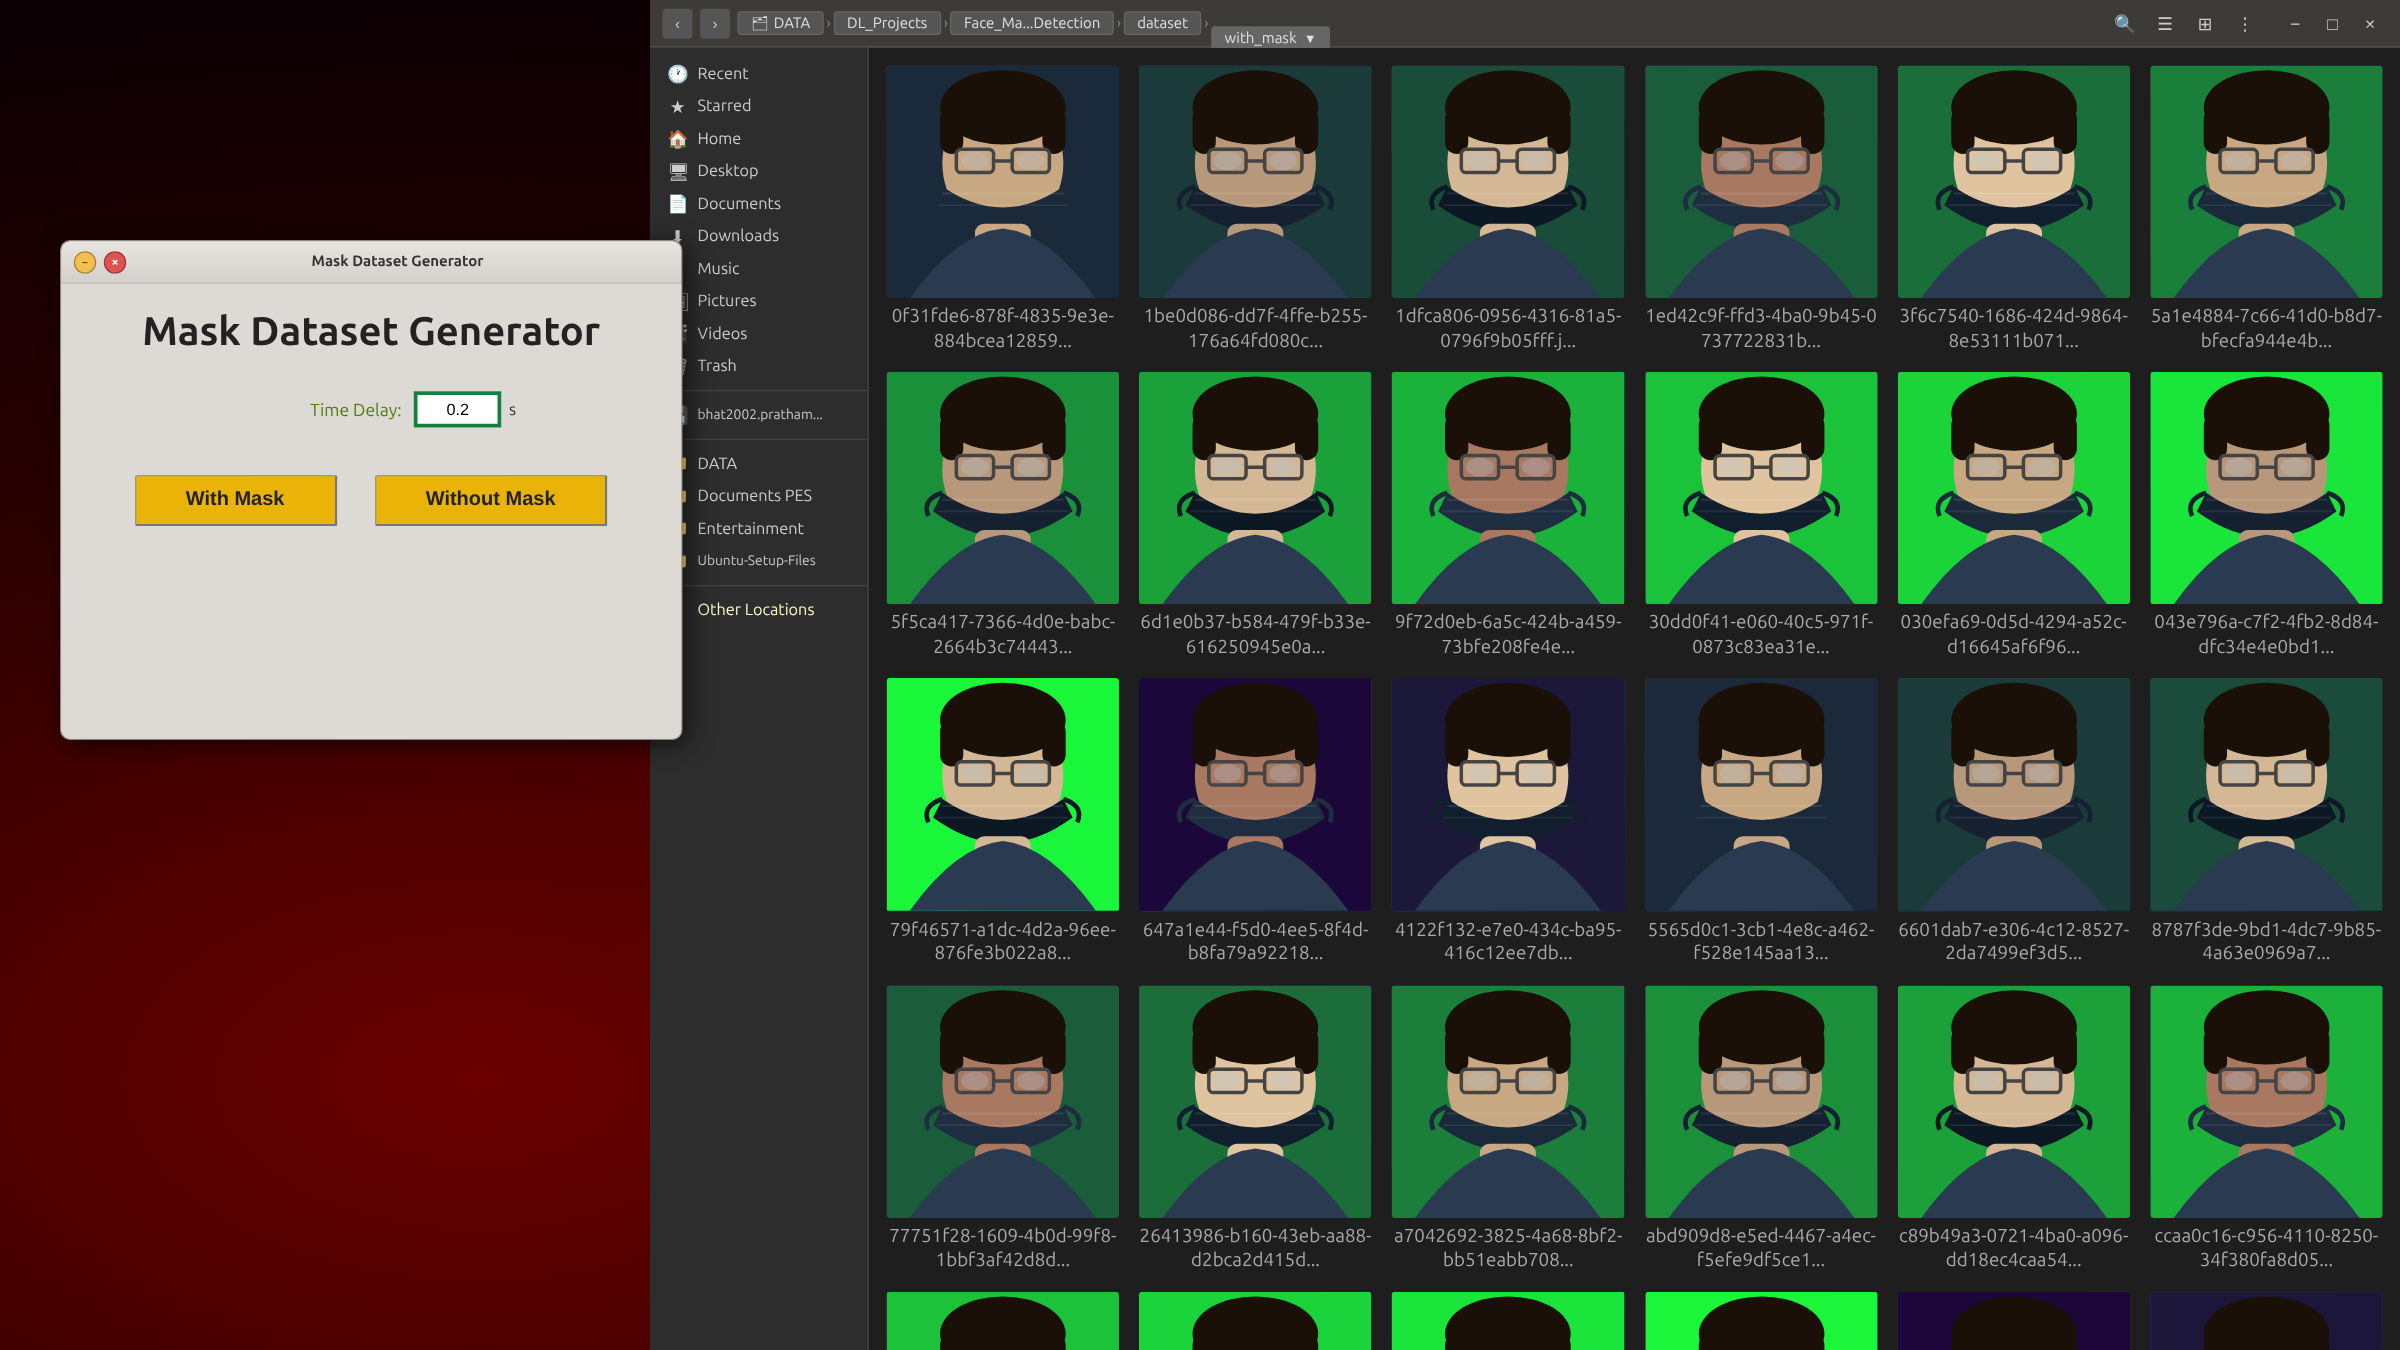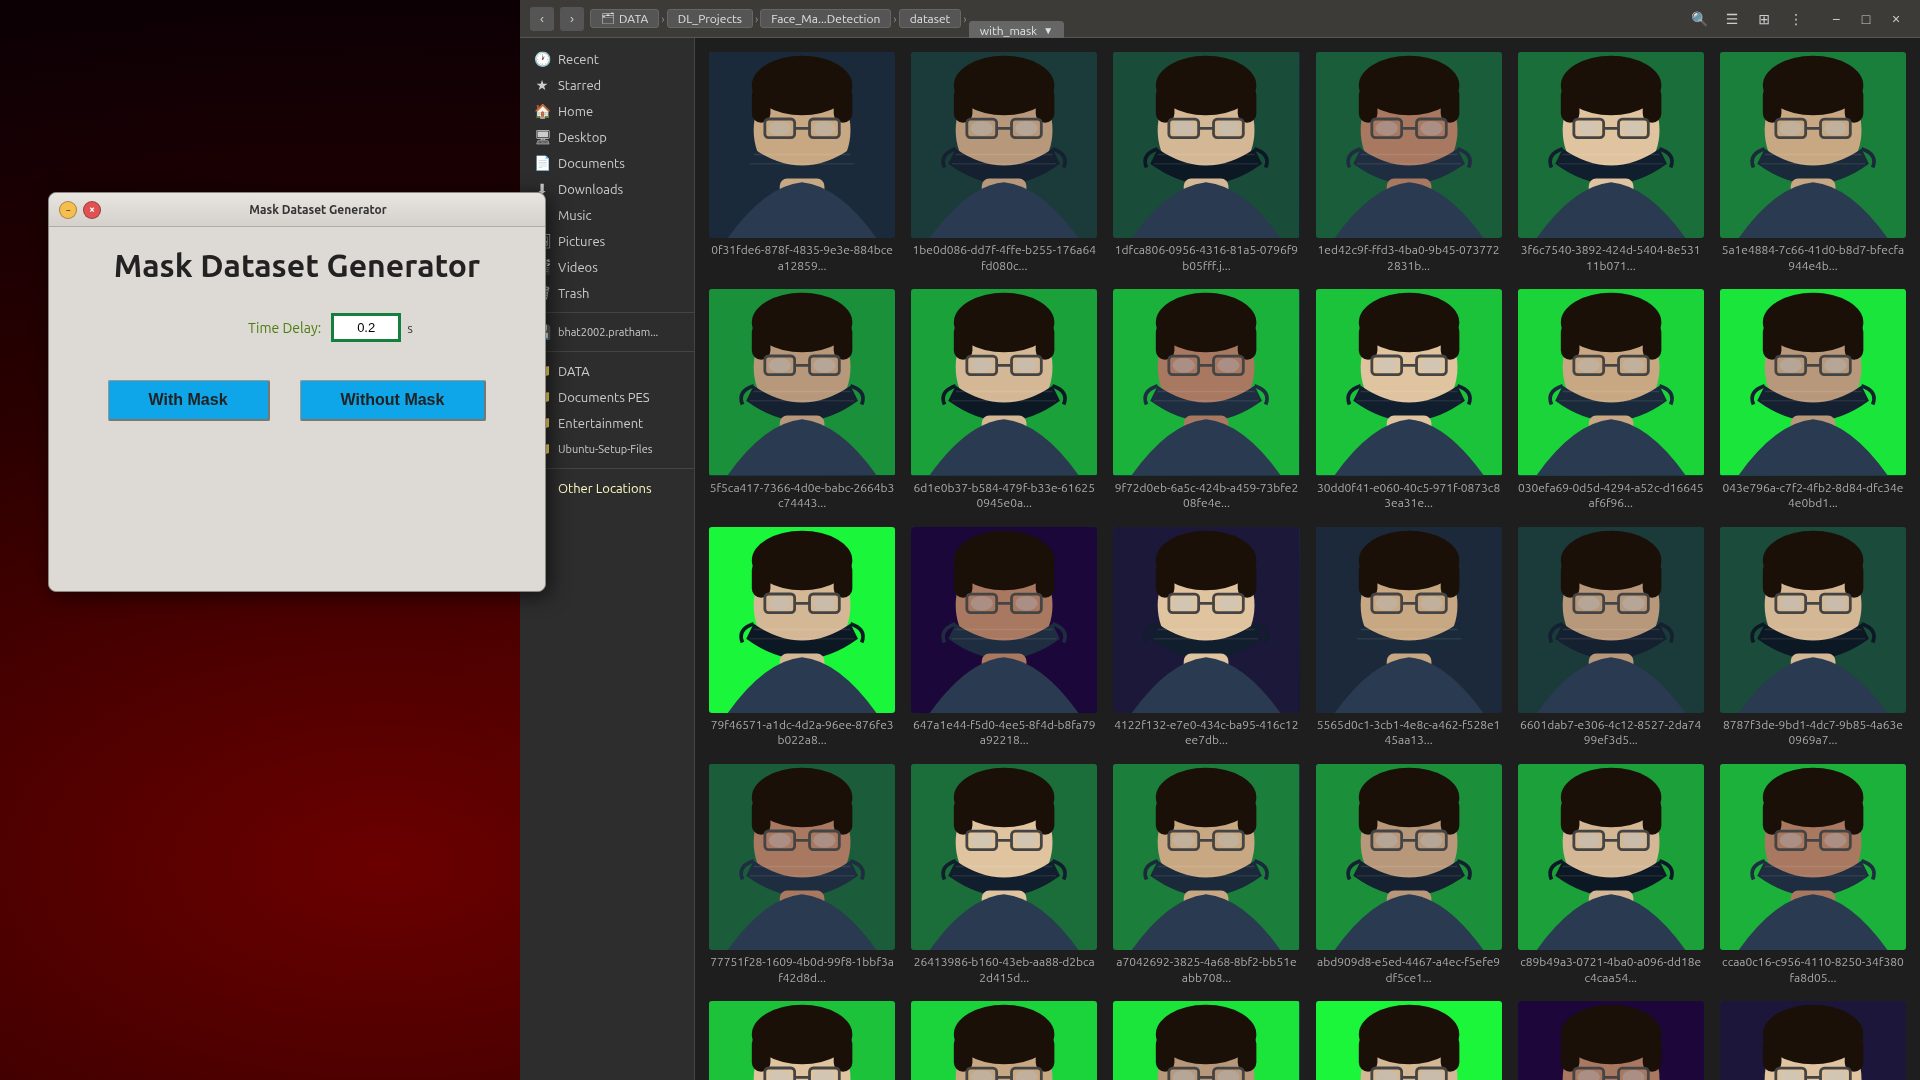--- a/index.html
+++ b/index.html
@@ -119,21 +119,21 @@
       font-size: 13px;
       color: #333;
       margin-left: 6px;
     }
     .dialog-buttons {
       display: flex;
       gap: 30px;
       margin-top: 20px;
     }
     .dialog-btn {
-      background: #0ea5e9;
+      background: #eab308;
       border: 1px solid #9a9690;
       border-bottom: 2px solid #7a7670;
       border-right: 2px solid #7a7670;
       padding: 10px 40px;
       font-size: 16px;
       font-weight: 600;
       color: #222;
       cursor: pointer;
       border-radius: 2px;
       min-width: 160px;
@@ -310,21 +310,21 @@
       width: 100%;
       height: 100%;
       background: linear-gradient(135deg, #2a3a5a 0%, #1a2a4a 40%, #0d1a30 100%);
       display: flex;
       align-items: center;
       justify-content: center;
       position: relative;
       overflow: hidden;
     }
     .img-name {
-      font-size: 12px;
+      font-size: 15px;
       color: #aaa;
       text-align: center;
       word-break: break-all;
       line-height: 1.3;
     }
   </style>
 </head>
 <body>
 
 <div class="bg-overlay"></div>
@@ -624,21 +624,21 @@
     <line x1="22" y1="60" x2="78" y2="60" stroke="rgba(255,255,255,0.08)" stroke-width="0.8"></line>
 
     <path d="M24 52 Q15 55 18 62" fill="none" stroke="#111e2d" stroke-width="2"></path>
     <path d="M76 52 Q85 55 82 62" fill="none" stroke="#111e2d" stroke-width="2"></path>
 
     <rect x="38" y="68" width="24" height="15" rx="4" fill="#e0c4a0"></rect>
     <path d="M10 100 Q30 72 50 70 Q70 72 90 100Z" fill="#2a3a50"></path>
   </svg>
               </div>
             </div>
-            <div class="img-name">3f6c7540-3892-424d-5404-8e53111b071...</div>
+            <div class="img-name">3f6c7540-1686-424d-9864-8e53111b071...</div>
           </div>
           <div class="img-item">
             <div class="img-thumb">
               <div class="img-thumb-inner">
                 <svg viewBox="0 0 100 100" xmlns="http://www.w3.org/2000/svg">
     <rect width="100" height="100" fill="#1a7f3a"></rect>
 
     <ellipse cx="50" cy="42" rx="26" ry="30" fill="#c8a882"></ellipse>
 
     <ellipse cx="50" cy="18" rx="27" ry="16" fill="#1a1008"></ellipse>

